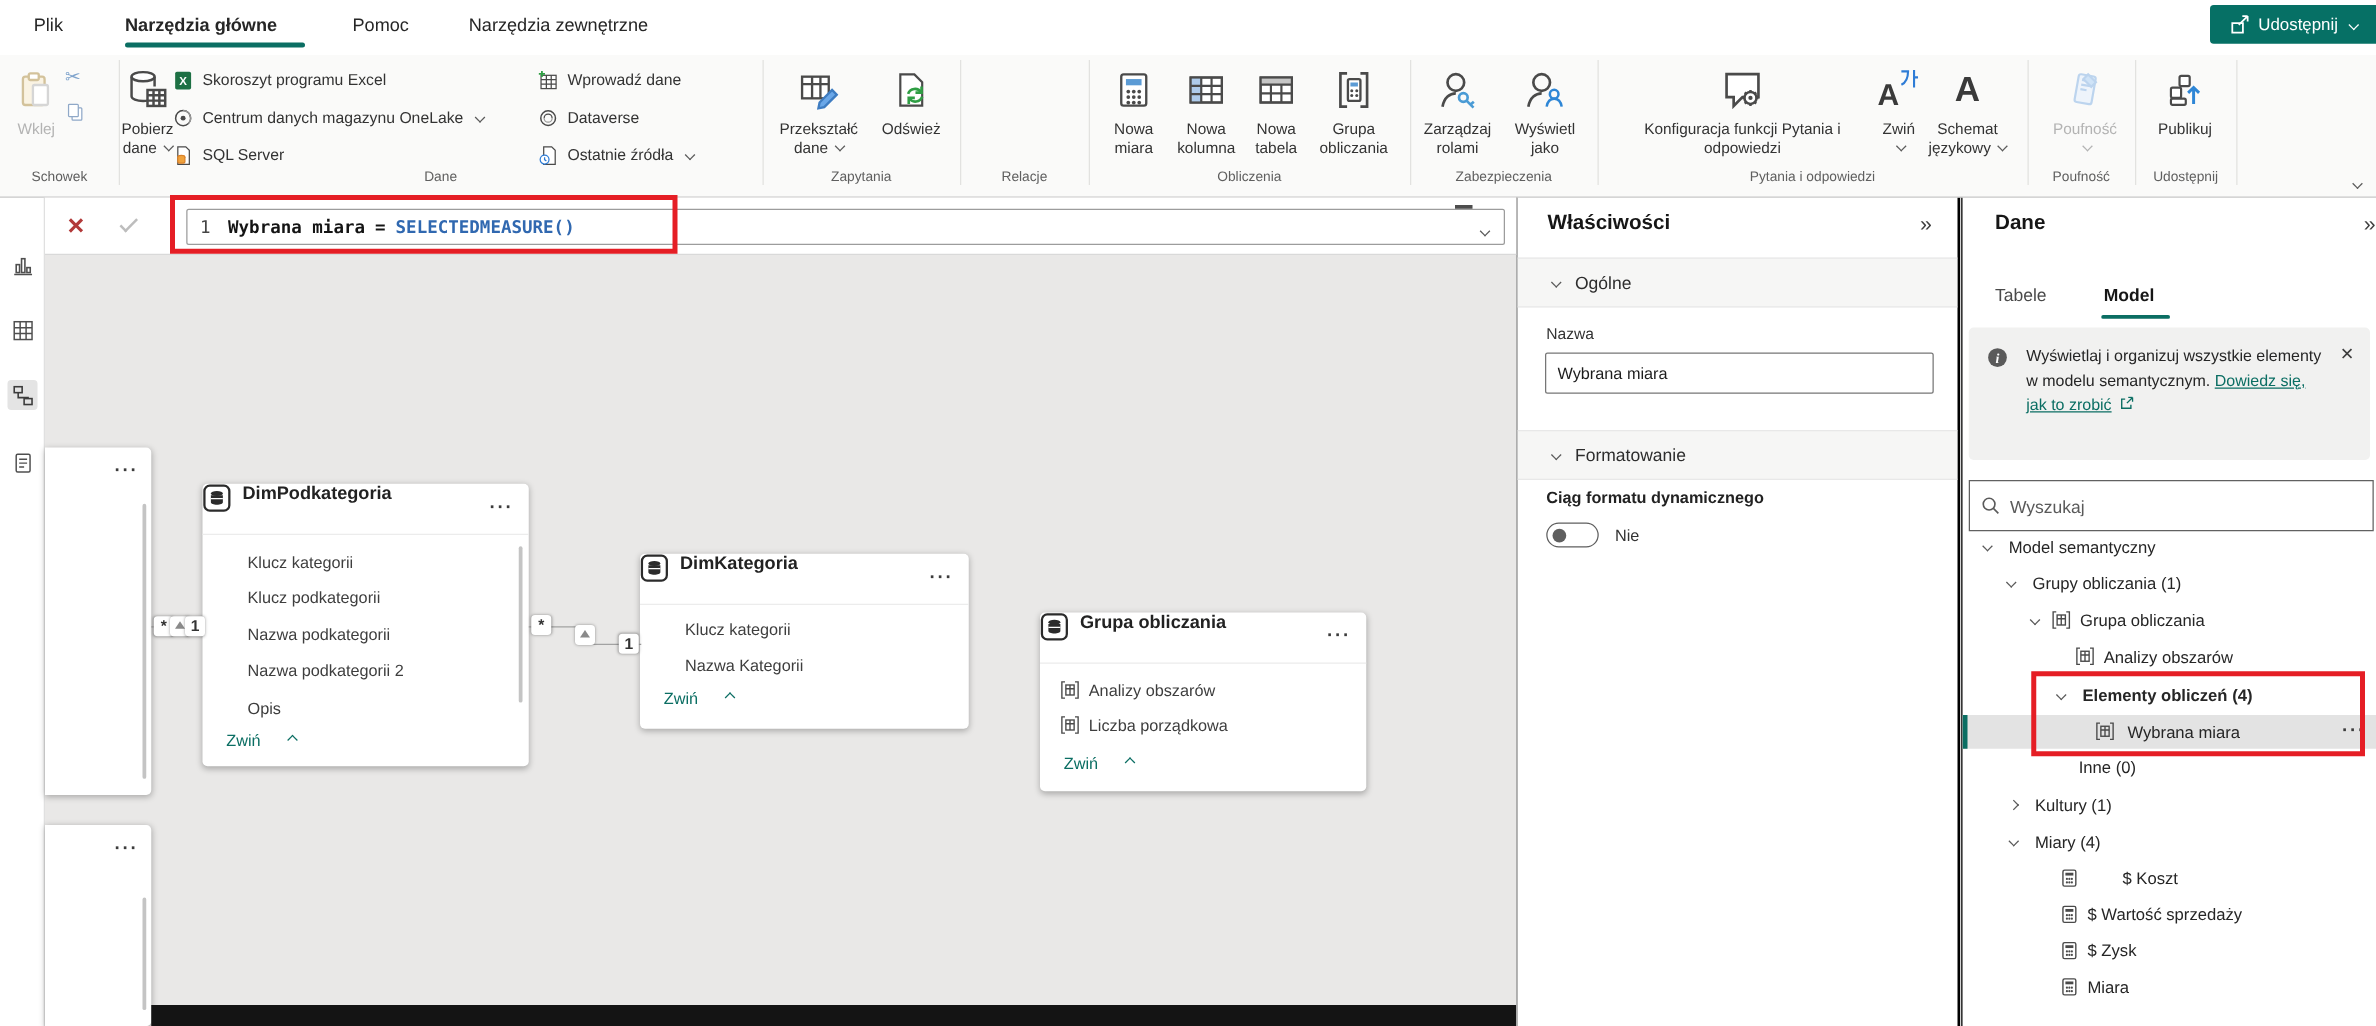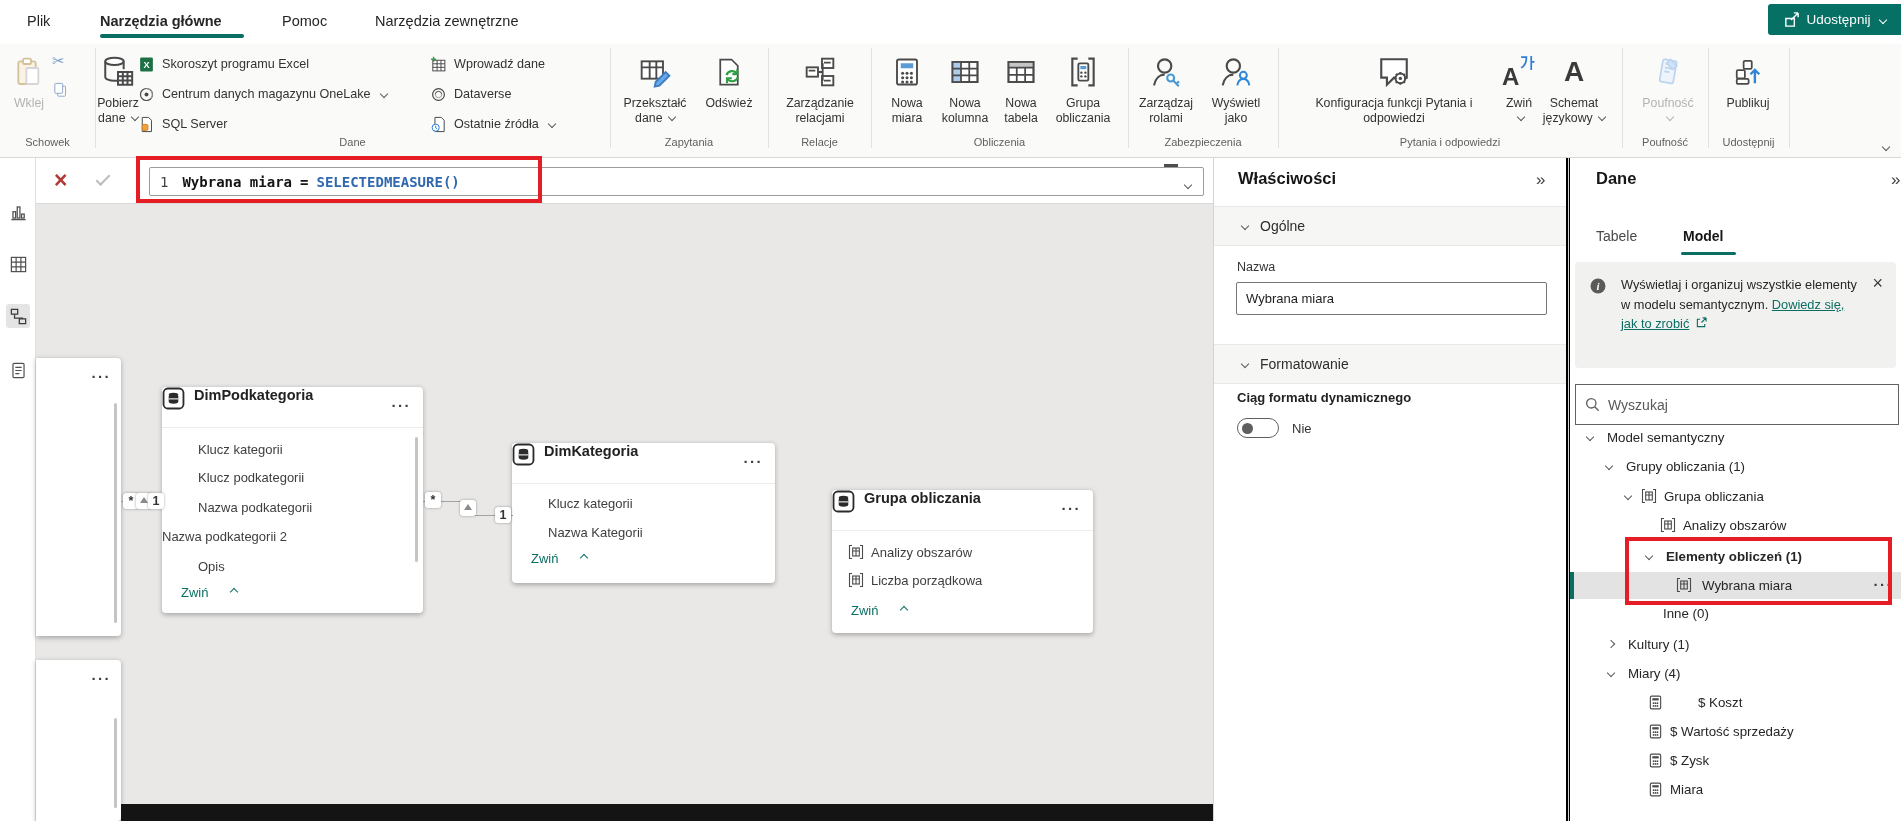--- a/index.html
+++ b/index.html
@@ -236,32 +236,20 @@
           <svg width="30" height="30" viewBox="0 0 24 24" fill="none" stroke="#4a4a4a" stroke-width="1.4">
             <path d="M5 2h9l5 5v15H5z" fill="#fff"></path>
             <path d="M10 14.5a4.6 4.6 0 0 1 8.3-1" stroke="#2f9e44" stroke-width="1.7"></path>
             <path d="M18.6 9.8v3.9h-3.9" stroke="#2f9e44" stroke-width="1.7"></path>
             <path d="M19 16.2a4.6 4.6 0 0 1-8.3 1" stroke="#2f9e44" stroke-width="1.7"></path>
             <path d="M10.4 20.9V17h3.9" stroke="#2f9e44" stroke-width="1.7"></path>
           </svg>
         </div>
         <div class="rln">Odśwież</div>
       </div>
-      <div class="rbig" style="left: 774px; width: 92px;">
-        <div class="ric">
-          <svg width="32" height="32" viewBox="0 0 24 24" fill="none" stroke="#4a4a4a" stroke-width="1.4">
-            <rect x="13.5" y="2" width="8.5" height="7" fill="#fff"></rect>
-            <rect x="13.5" y="15" width="8.5" height="7" fill="#fff"></rect>
-            <rect x="2" y="8.5" width="8.5" height="7" fill="#fff"></rect>
-            <path d="M10.5 12h3.5M14 12V5.5M14 12v6.5M15 5h5M15 18.5h5M3.5 11h5"></path>
-          </svg>
-        </div>
-        <div class="rln">Zarządzanie</div>
-        <div class="rln">relacjami</div>
-      </div>
       <div class="rbig" style="left: 882px; width: 50px;">
         <div class="ric">
           <svg width="30" height="30" viewBox="0 0 24 24" fill="none" stroke="#4a4a4a" stroke-width="1.4">
             <rect x="4" y="2" width="16" height="20" rx="1.5" fill="#fff" stroke-width="1.5"></rect>
             <rect x="7" y="5" width="10" height="4" fill="#5b9bd5" stroke="none"></rect>
             <g fill="#4a4a4a" stroke="none">
               <circle cx="8.5" cy="13" r="1.2"></circle>
               <circle cx="12" cy="13" r="1.2"></circle>
               <circle cx="15.5" cy="13" r="1.2"></circle>
               <circle cx="8.5" cy="16.5" r="1.2"></circle>
@@ -474,21 +462,21 @@
                 <path d="M7 9.5v6c0 1.2 2.2 2.1 5 2.1s5-.9 5-2.1v-6z" fill="#2b2b2b"></path>
                 <path d="M7 12.4h10" stroke="#fff" stroke-width="1.1"></path>
               </svg>
             </span>
     <span class="card-title">DimPodkategoria</span>
     <span class="dots">···</span>
           </div>
           <div class="card-field" style="top:49px;padding-left:36px">Klucz kategorii</div>
           <div class="card-field" style="top:77px;padding-left:36px">Klucz podkategorii</div>
           <div class="card-field" style="top:107px;padding-left:36px">Nazwa podkategorii</div>
-          <div class="card-field" style="top:136px;">Nazwa podkategorii 2</div>
+          <div class="card-field" style="top:136px;padding-left:36px">Nazwa podkategorii 2</div>
           <div class="card-field" style="top:166px;padding-left:36px">Opis</div>
           <div class="card-collapse" style="top:194px">
             <span>Zwiń</span>
             <span class="chv up teal"></span>
           </div>
           <div class="vscroll" style="right:5px;top:50px;height:125px"></div>
         </div>
         <div class="card" style="left: 476px; top: 285px; width: 263px; height: 140px;">
           <div class="card-head">
     <span style="display:flex">
@@ -628,21 +616,21 @@
             <svg width="16" height="16" viewBox="0 0 16 16" fill="none" stroke="#4a4a4a" stroke-width="1.1">
               <path d="M4 1.5H1.5v13H4M12 1.5h2.5v13H12"></path>
               <rect x="4.7" y="4" width="6.6" height="8"></rect>
               <path d="M4.7 7h6.6M8 4v8"></path>
             </svg>
           </span>
           <span class="tlabel" style="left:113px;">Analizy obszarów</span>
         </div>
         <div class="trow" style="top: 384.5px;">
           <span class="tchev" style="left:73px"><span class="chv "></span></span>
-          <span class="tlabel" style="left:96px;font-weight:700;">Elementy obliczeń (1)</span>
+          <span class="tlabel" style="left:96px;font-weight:700;">Elementy obliczeń (4)</span>
         </div>
         <div class="trow sel" style="top: 413.5px;">
           <span class="selbar" style="left:0;top:0;height:27px"></span>
           <span class="tic" style="left:106px">
             <svg width="16" height="16" viewBox="0 0 16 16" fill="none" stroke="#4a4a4a" stroke-width="1.1">
               <path d="M4 1.5H1.5v13H4M12 1.5h2.5v13H12"></path>
               <rect x="4.7" y="4" width="6.6" height="8"></rect>
               <path d="M4.7 7h6.6M8 4v8"></path>
             </svg>
           </span>

